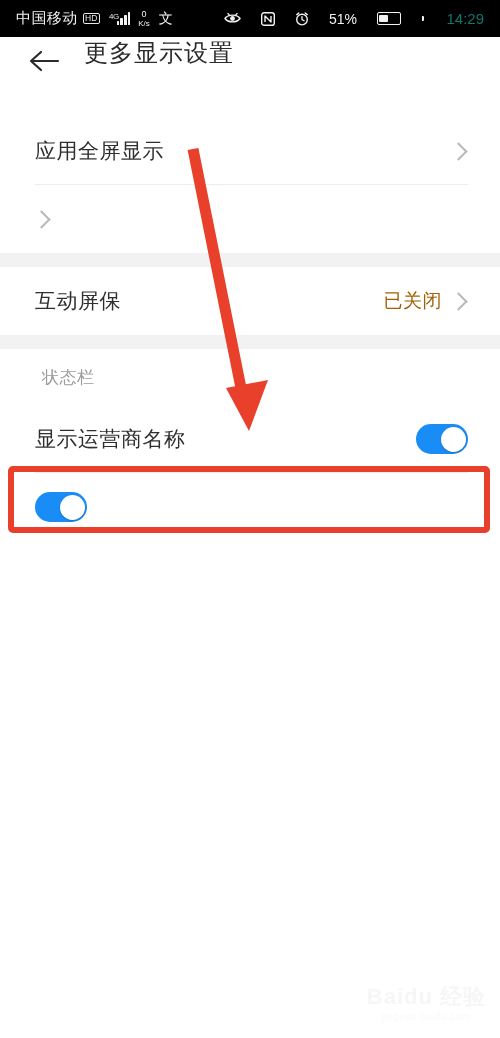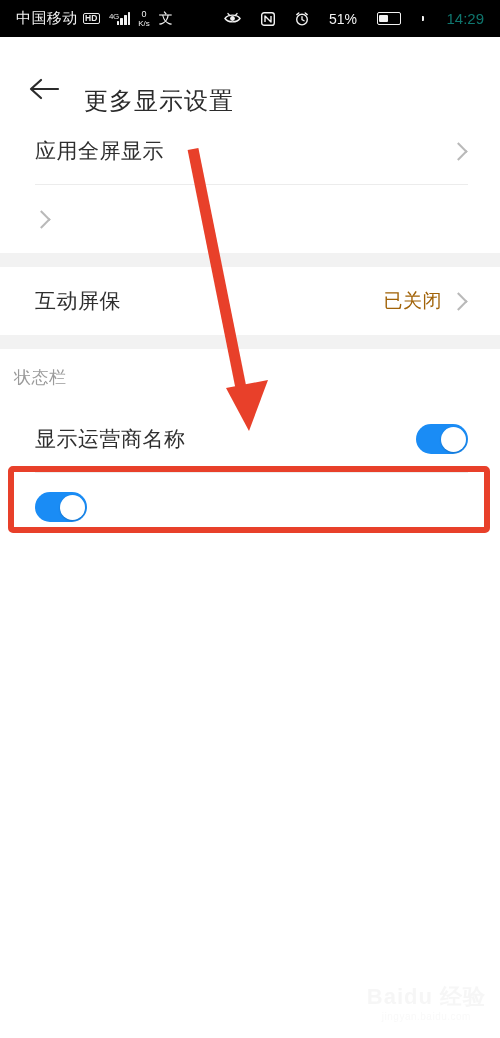--- a/index.html
+++ b/index.html
@@ -38,21 +38,21 @@
   }
   .sb-left { gap: 5px; }
   .sb-right { gap: 20px; }
   .carrier {
     font-size: 15px;
     letter-spacing: 0.4px;
     color: #f2f2f2;
   }
   .hd-badge {
     font-size: 8.5px;
-    font-weight: bold;
+    font-weight: normal;
     border: 1.2px solid #e8e8e8;
     border-radius: 2px;
     padding: 0.5px 1.5px;
     line-height: 1;
     color: #e8e8e8;
   }
   .sig-wrap {
     display: flex;
     align-items: flex-end;
     gap: 1px;
@@ -122,21 +122,21 @@
   }
 
   
   .appbar {
     position: absolute;
     left: 0; top: 37px;
     width: 432px;
     height: 80px;
     background: #ffffff;
     display: flex;
-    align-items: flex-end;
+    align-items: flex-start;
   }
   .back-btn {
     width: 52px;
     height: 52px;
     margin-left: 18px;
     display: flex;
     align-items: center;
     justify-content: center;
     cursor: pointer;
   }
@@ -189,21 +189,21 @@
     width: 11px; height: 11px;
     border-right: 2px solid #b9b9b9;
     border-top: 2px solid #b9b9b9;
     transform: rotate(45deg);
     margin-right: 3px;
   }
   .section-header {
     height: 56px;
     display: flex;
     align-items: center;
-    padding: 0 14px;
+    padding: 0 42px;
     box-sizing: border-box;
     font-size: 17px;
     color: #9b9b9b;
     letter-spacing: 0.5px;
     background: #ffffff;
   }
   .toggle {
     width: 52px;
     height: 30px;
     border-radius: 15px;

